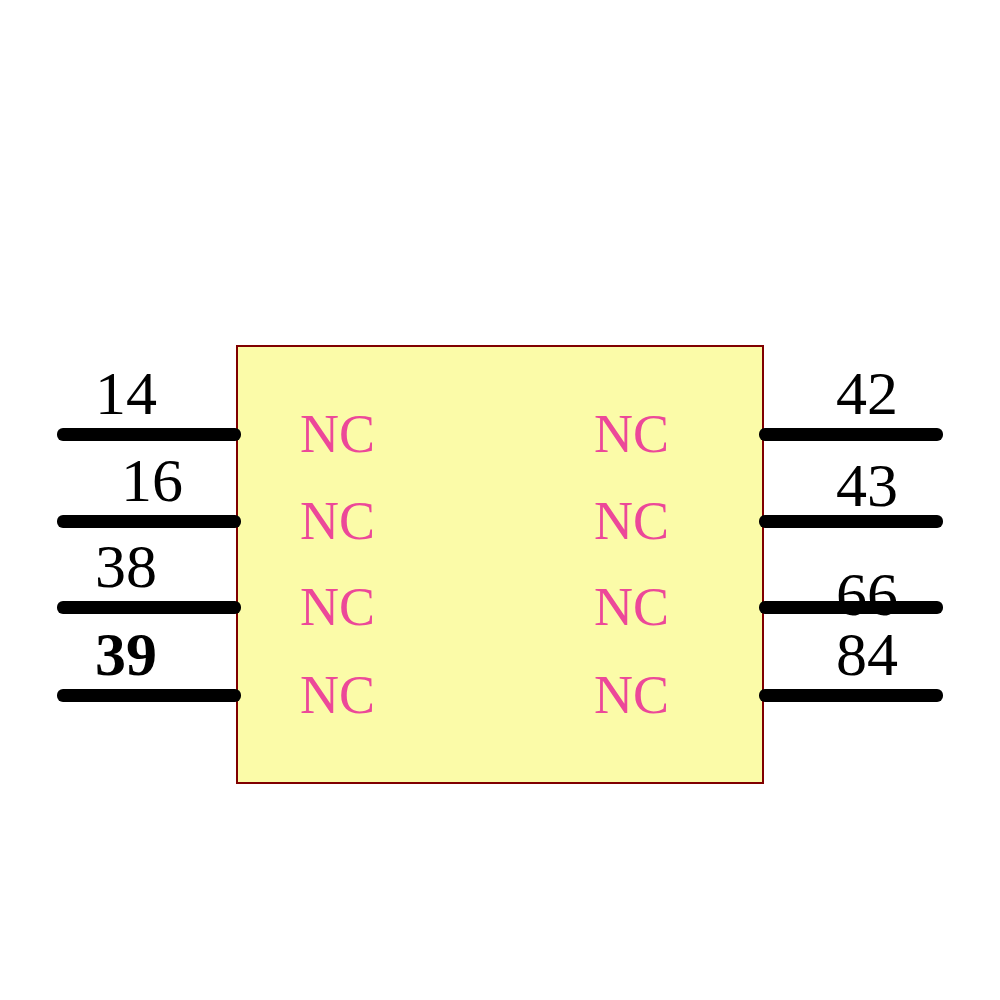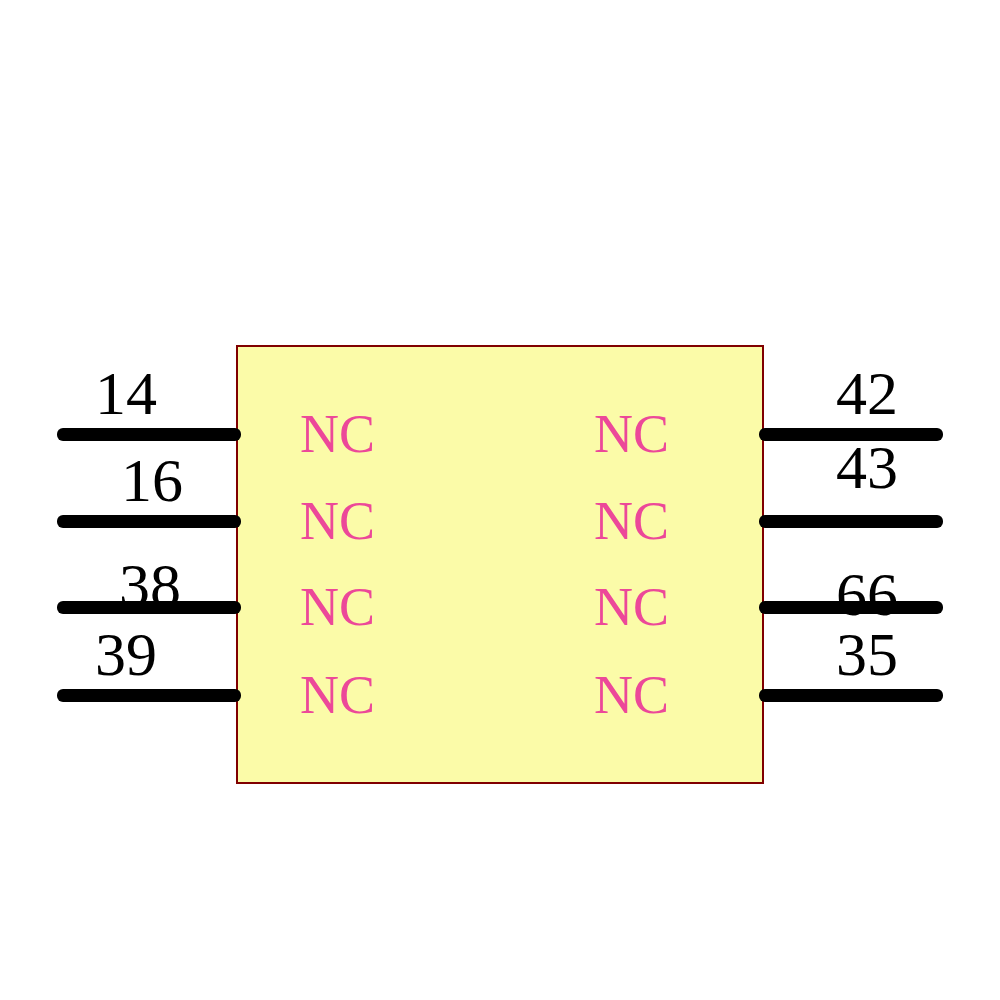--- a/index.html
+++ b/index.html
@@ -83,30 +83,30 @@
   <div class="pin-number pin-number-left" style="top:362px;">14</div>
   <div class="inner-label inner-label-left" style="top:403px;">NC</div>
   <div class="pin pin-right" style="top:427.5px;"></div>
   <div class="pin-number pin-number-right" style="top:362px;">42</div>
   <div class="inner-label inner-label-right" style="top:403px;">NC</div>
 
   <div class="pin pin-left" style="top:514.5px;"></div>
   <div class="pin-number pin-number-left" style="top:449px;margin-left:26px;">16</div>
   <div class="inner-label inner-label-left" style="top:490px;">NC</div>
   <div class="pin pin-right" style="top:514.5px;"></div>
-  <div class="pin-number pin-number-right" style="top:436px;">43</div>
+  <div class="pin-number pin-number-right" style="top:454px;">43</div>
   <div class="inner-label inner-label-right" style="top:490px;">NC</div>
 
   <div class="pin pin-left" style="top:600.5px;"></div>
-  <div class="pin-number pin-number-left" style="top:554px;margin-left:24px;">38</div>
+  <div class="pin-number pin-number-left" style="top:535px;">38</div>
   <div class="inner-label inner-label-left" style="top:576px;">NC</div>
   <div class="pin pin-right" style="top:600.5px;"></div>
   <div class="pin-number pin-number-right" style="top:535px;margin-top:28px;">66</div>
   <div class="inner-label inner-label-right" style="top:576px;">NC</div>
 
   <div class="pin pin-left" style="top:688.5px;"></div>
-  <div class="pin-number pin-number-left" style="top:623px;">39</div>
+  <div class="pin-number pin-number-left" style="top:623px;font-weight:bold;">39</div>
   <div class="inner-label inner-label-left" style="top:664px;">NC</div>
   <div class="pin pin-right" style="top:688.5px;"></div>
-  <div class="pin-number pin-number-right" style="top:623px;">35</div>
+  <div class="pin-number pin-number-right" style="top:623px;">84</div>
   <div class="inner-label inner-label-right" style="top:664px;">NC</div>
 
 </div>
 
 </body></html>

